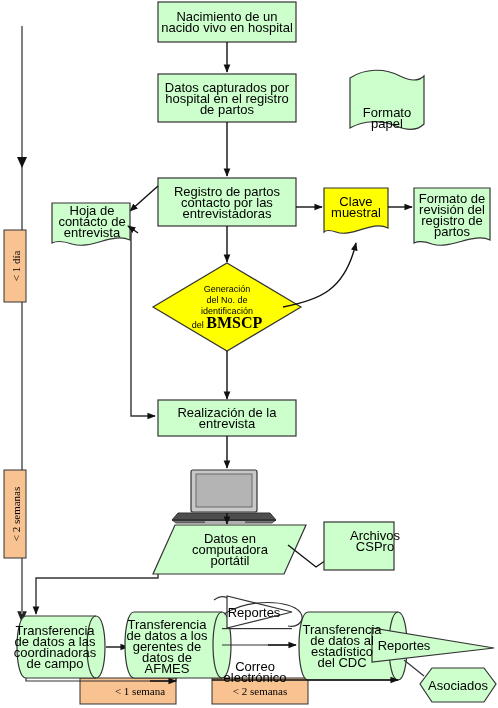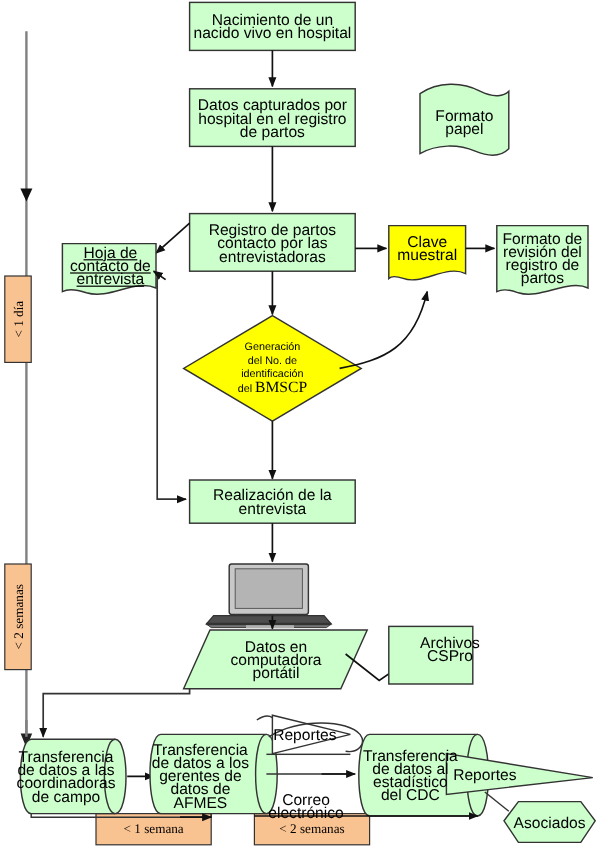--- a/index.html
+++ b/index.html
@@ -39,21 +39,22 @@
   }
   .lbl-serif {
     font-family: "Liberation Serif", serif;
     font-size: 11px;
   }
   .lbl-rot {
     transform: rotate(-90deg);
   }
   .mixed-serif {
     font-family: "Liberation Serif", serif;
-    font-size: 13px;
+    font-size: 16px;
+    font-weight: bold;
   }
 </style>
 </head>
 <body>
 
 <div id="canvas">
 
   <svg id="svg-layer" viewBox="0 0 498 708">
     <defs>
       <marker id="arrow" viewBox="0 0 10 10" refX="9" refY="5" markerWidth="6" markerHeight="6" orient="auto-start-reverse">
@@ -202,28 +203,28 @@
     <polygon points="432,668 484,668 496,684 484,702 432,702 420,684" fill="#ccffcc" stroke="#333333" stroke-width="1.2"></polygon>
   </svg>
 
   <div class="lbl" style="left:158px; top:2px; width:138px; height:40px;">Nacimiento de un
 nacido vivo en hospital</div>
 
   <div class="lbl" style="left:158px; top:74px; width:138px; height:48px;">Datos capturados por
 hospital en el registro
 de partos</div>
 
-  <div class="lbl" style="left:352px; top:82px; width:70px; height:40px;">Formato
+  <div class="lbl" style="left:352px; top:98px; width:70px; height:40px;">Formato
 papel</div>
 
   <div class="lbl" style="left:158px; top:178px; width:138px; height:48px;">Registro de partos
 contacto por las
 entrevistadoras</div>
 
-  <div class="lbl" style="left:54px; top:203px; width:76px; height:36px;text-decoration:underline;">Hoja de
+  <div class="lbl" style="left:54px; top:203px; width:76px; height:36px;">Hoja de
 contacto de
 entrevista</div>
 
   <div class="lbl" style="left:324px; top:190px; width:64px; height:34px;">Clave
 muestral</div>
 
   <div class="lbl" style="left:414px; top:192px; width:76px; height:46px;">Formato de
 revisión del
 registro de
 partos</div>
@@ -269,17 +270,17 @@
 del CDC</div>
 
   <div class="lbl" style="left:374px; top:634px; width:60px; height:22px;">Reportes</div>
 
   <div class="lbl" style="left:428px; top:674px; width:60px; height:22px;">Asociados</div>
 
   <div class="lbl lbl-rot lbl-serif" style="left:-20px; top:255px; width:72px; height:22px;">&lt; 1 día</div>
 
   <div class="lbl lbl-rot lbl-serif" style="left:-28px; top:503px; width:88px; height:22px;">&lt; 2 semanas</div>
 
-  <div class="lbl lbl-serif" style="left:80px; top:678px; width:96px; height:26px;">&lt; 1 semana</div>
+  <div class="lbl lbl-serif" style="left:92px; top:678px; width:96px; height:26px;">&lt; 1 semana</div>
 
   <div class="lbl lbl-serif" style="left:212px; top:678px; width:96px; height:26px;">&lt; 2 semanas</div>
 
 </div>
 
 </body></html>

